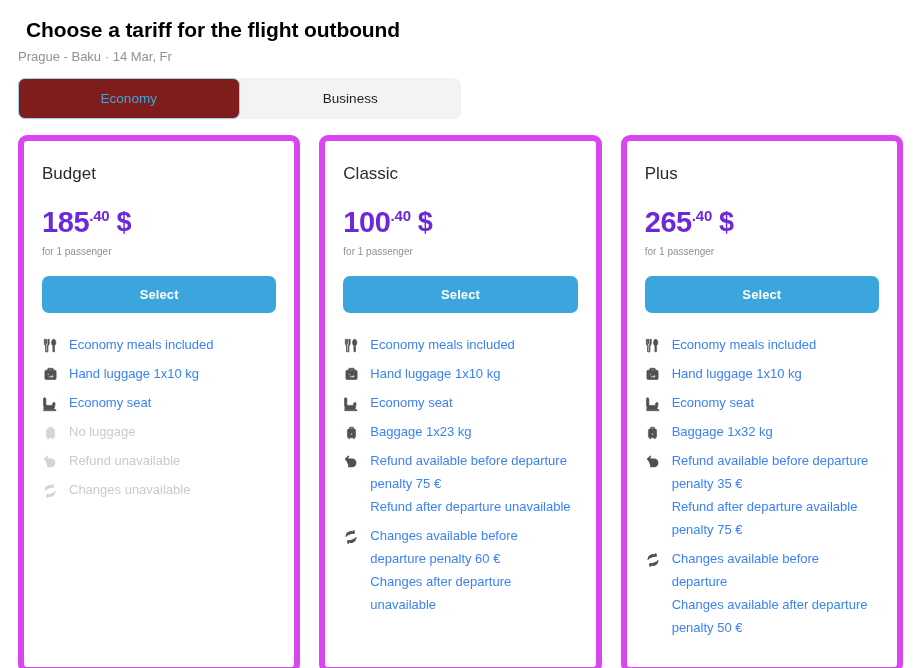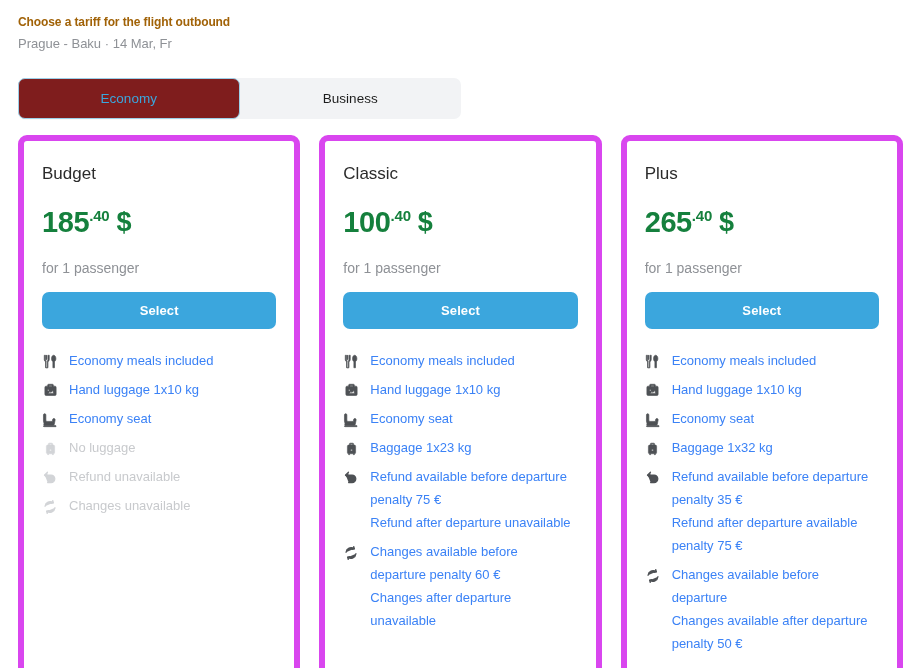--- a/index.html
+++ b/index.html
@@ -8,22 +8,22 @@
     width: 920px; height: 668px;
     background: #ffffff;
     font-family: "Liberation Sans", sans-serif;
     -webkit-font-smoothing: antialiased;
   }
   .page { position: relative; width: 920px; height: 668px; overflow: hidden; }
 
   
   .header { position: absolute; left: 18px; top: 12px; }
   .page-title {
-    font-size: 12px; font-weight: bold; color: #a16207;
-    letter-spacing: -0.1px; line-height: 20px; margin: 0;
+    font-size: 21px; font-weight: bold; color: #000000;
+    letter-spacing: -0.1px; line-height: 20px; margin: 8px;
   }
   .page-subtitle {
     font-size: 13px; color: #8e9196; line-height: 18px;
     margin: 3px 0 0 0;
   }
 
   
   .tabs {
     position: absolute; left: 18px; top: 78px;
     width: 443px; height: 41px;
@@ -50,32 +50,32 @@
     border: 6px solid #d946ef;
     border-radius: 9px;
     padding: 19px 18px 20px 18px;
   }
   .card-title {
     font-size: 17px; color: #2b2b2b; font-weight: normal;
     margin: 3px 0 0 0; line-height: 22px;
   }
   .price {
     margin-top: 21px;
-    color: #15803d; font-weight: bold;
+    color: #6d28d9; font-weight: bold;
     font-size: 29px; line-height: 32px;
     letter-spacing: -0.4px;
     display: flex; align-items: flex-start;
   }
   .price .cents {
     font-size: 15px; line-height: 15px; font-weight: bold;
     margin-top: 2px; letter-spacing: -0.2px;
   }
   .price .cur { font-size: 27px; margin-left: 7px; line-height: 32px; }
   .per-pax {
-    font-size: 14px; color: #8e9196; margin-top: 22px; line-height: 16px;
+    font-size: 10px; color: #8e9196; margin-top: 6px; line-height: 16px;
   }
   .select-btn {
     display: block; width: 100%; height: 37px; margin-top: 16px;
     background: #3ba6dd; color: #ffffff; border: none; border-radius: 7px;
     font-family: "Liberation Sans", sans-serif;
     font-size: 13px; font-weight: bold; letter-spacing: 0.1px;
     cursor: pointer;
   }
 
   

